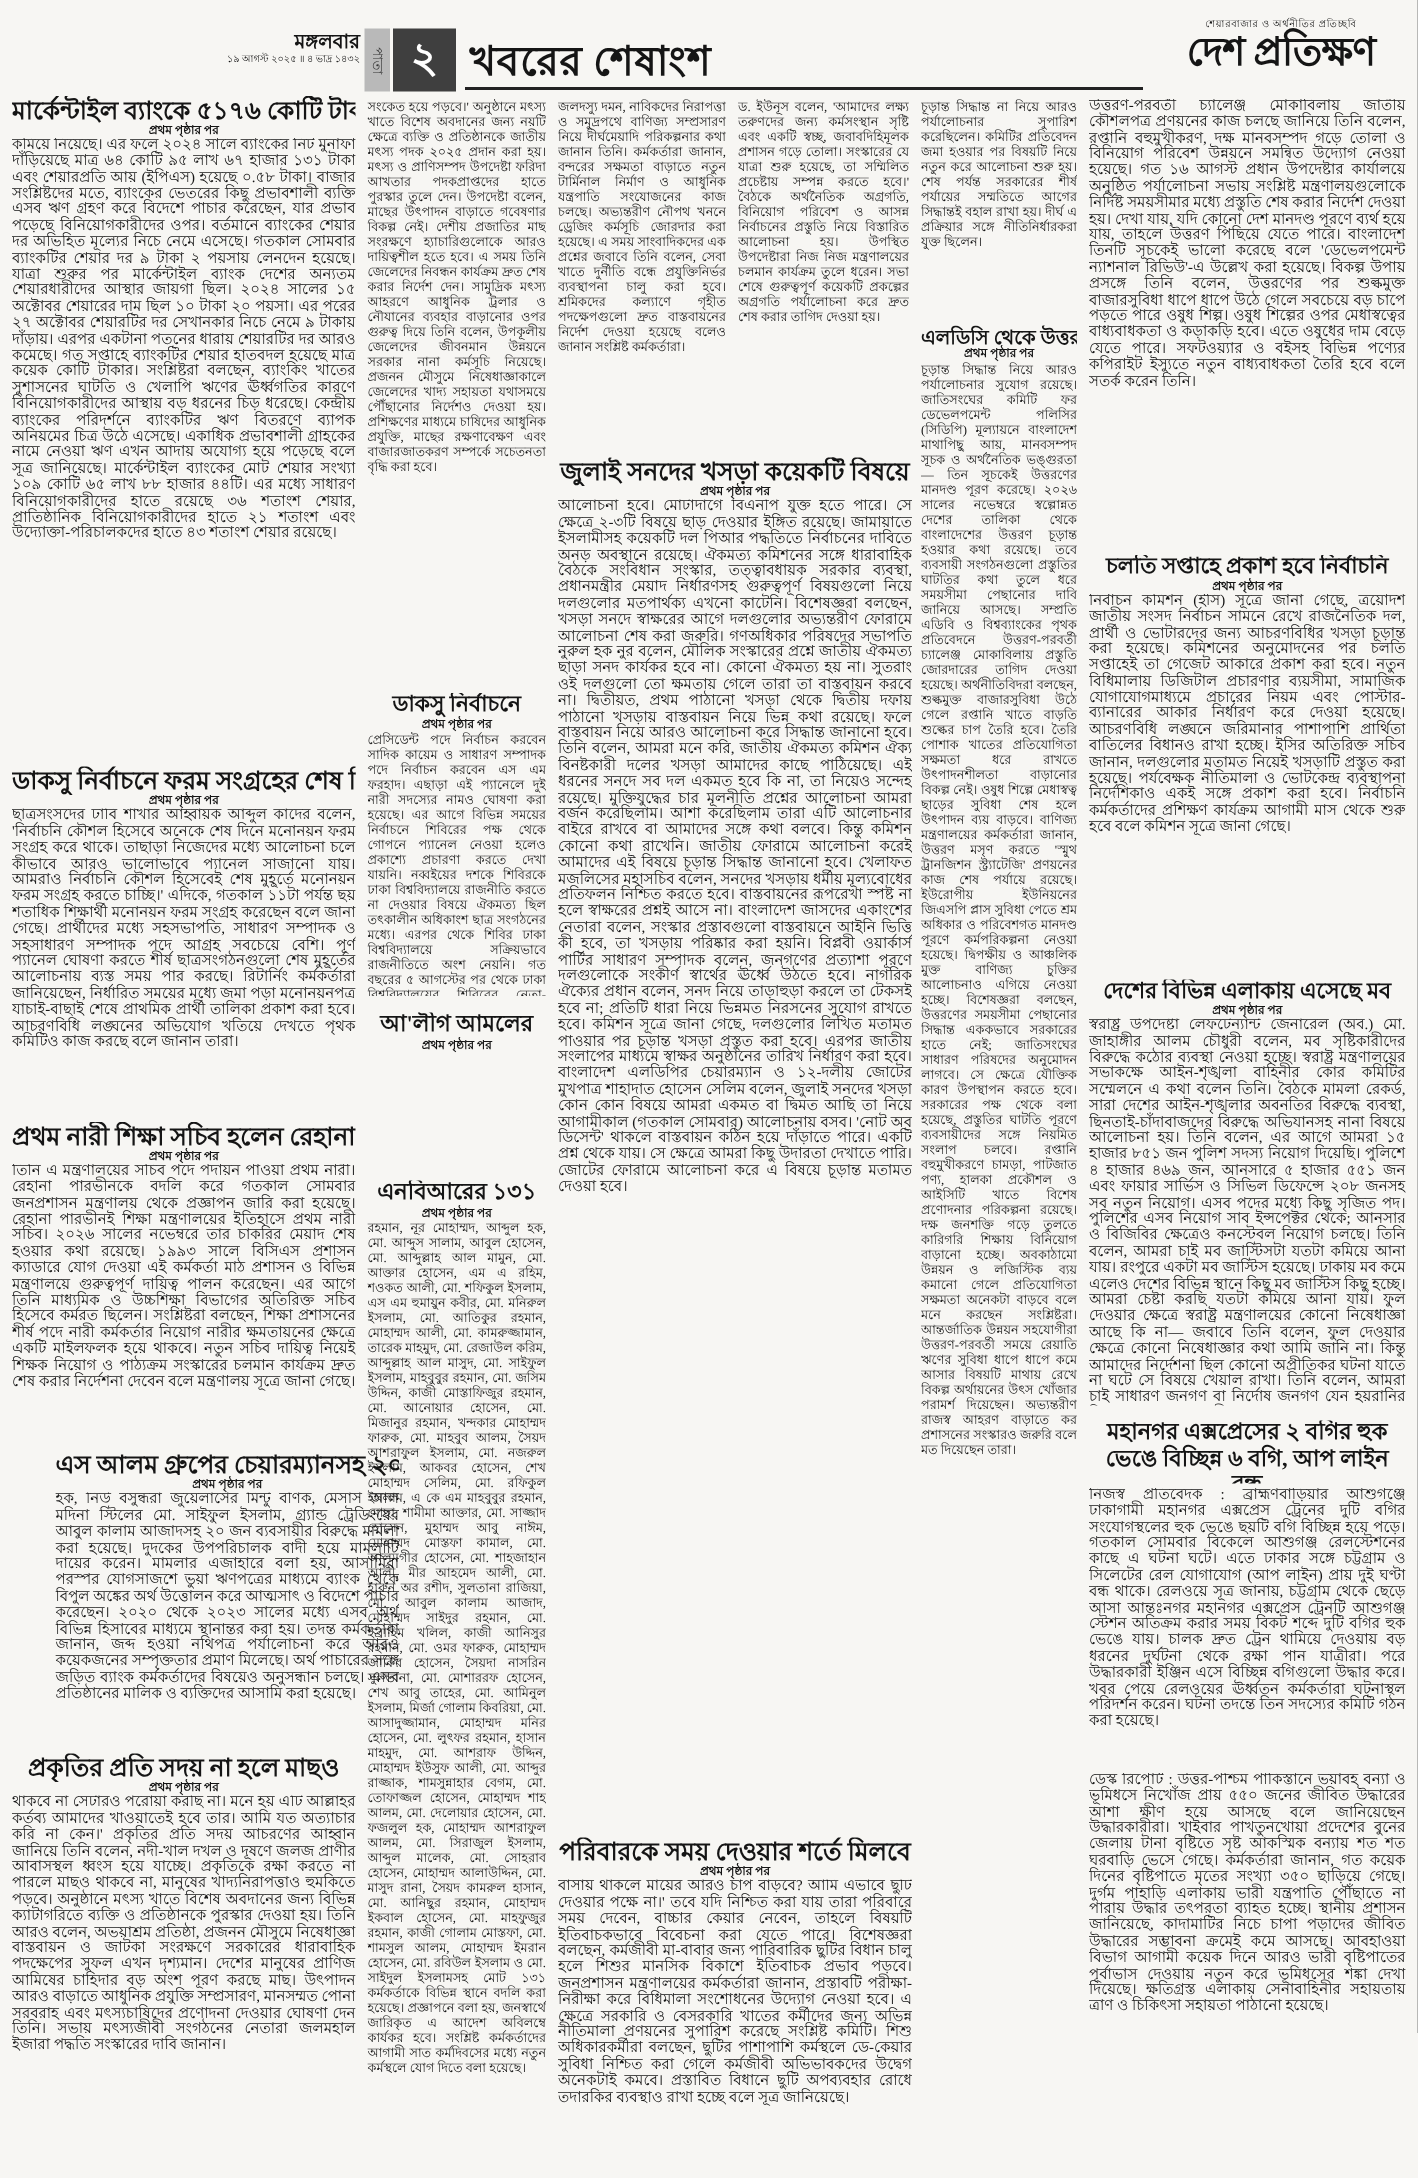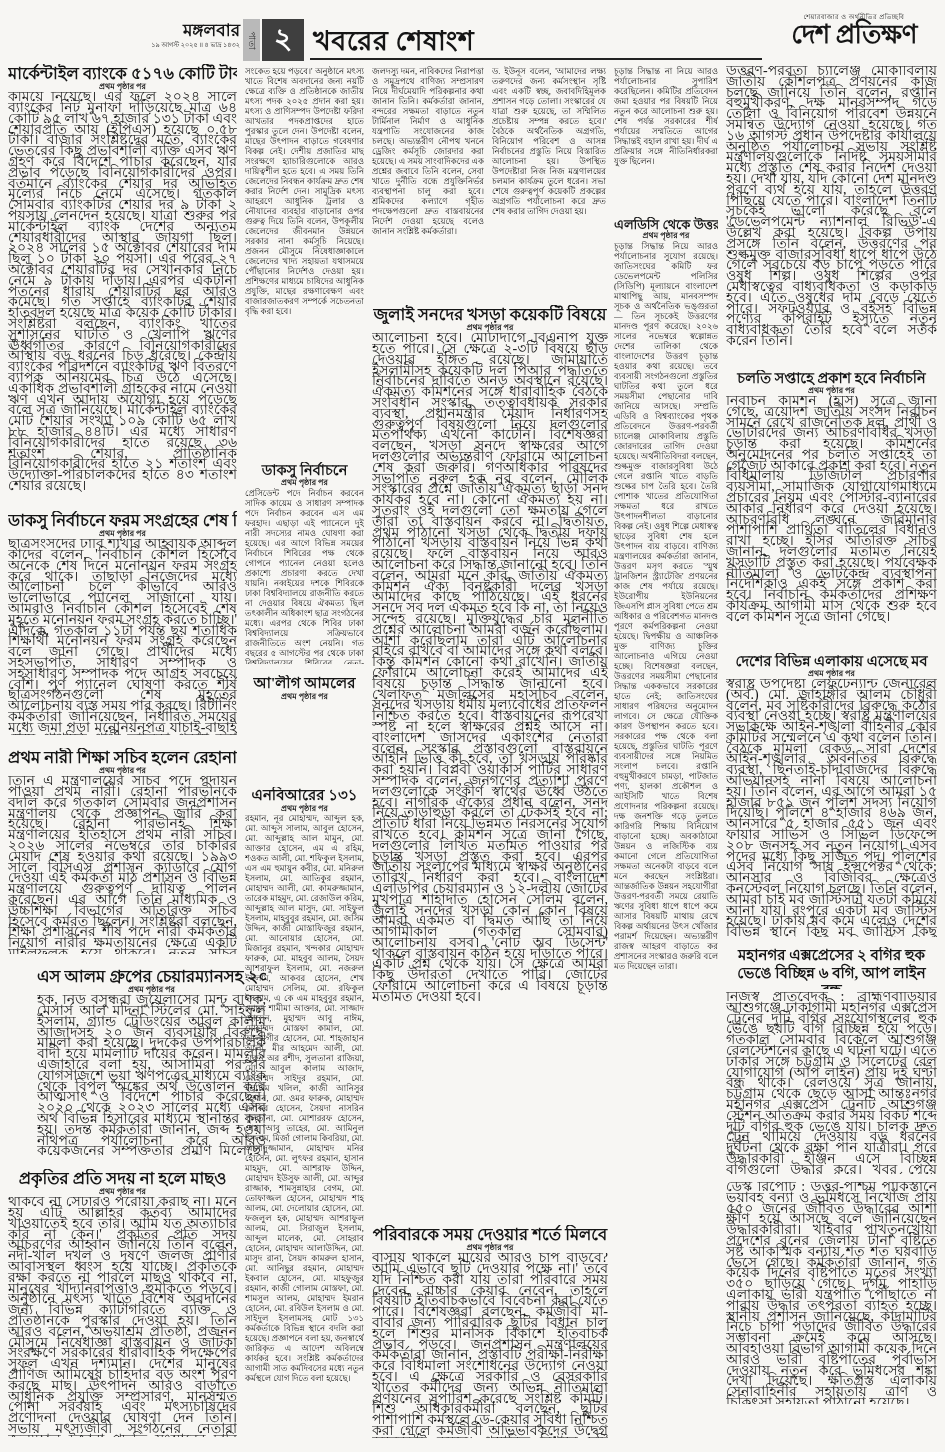--- a/index.html
+++ b/index.html
@@ -3,38 +3,38 @@
 <meta charset="utf-8">
 <style>
   html,body{margin:0;padding:0;background:#888;}
   #page{
     position:relative;width:945px;height:1452px;margin:0 auto;
     background:#f7f6f3;color:#151515;overflow:hidden;
     font-family:"Liberation Serif","DejaVu Serif",serif;
   }
   
   .h-date{position:absolute;left:140px;top:21px;width:100px;text-align:right;line-height:1.15;}
-  .h-day{font-weight:bold;font-size:17px;}
+  .h-day{font-weight:bold;font-size:13px;}
   .h-dline{font-size:6.5px;white-space:nowrap;}
   .h-orn{position:absolute;left:243px;top:19px;width:17px;height:42px;background:#b9b9b9;
          display:flex;align-items:center;justify-content:center;color:#333;font-size:9px;overflow:hidden;}
   .h-orn span{transform:rotate(90deg);white-space:nowrap;}
   .h-num{position:absolute;left:262px;top:19px;width:42px;height:42px;background:#3f3f3f;
          color:#fff;font-size:28px;font-weight:bold;display:flex;align-items:center;justify-content:center;}
   .h-sec{position:absolute;left:313px;top:20px;font-size:27px;font-weight:bold;letter-spacing:.5px;}
   .h-rule{position:absolute;left:310px;top:58px;width:452px;height:2px;background:#222;}
   .h-mast{position:absolute;left:768px;top:14px;width:172px;text-align:center;line-height:1.05;}
   .h-tag{font-size:6.5px;letter-spacing:.5px;}
   .h-name{font-size:26px;font-weight:bold;letter-spacing:-.5px;}
   
   .art{position:absolute;}
   .hd{font-weight:bold;text-align:center;margin:0;line-height:1.18;overflow:hidden;}
   .hd.one{white-space:nowrap;}
   .cont{font-size:8px;font-weight:bold;text-align:center;line-height:1.1;}
-  .bd{font-size:14px;line-height:10.8px;text-align:justify;overflow:hidden;margin:0;
+  .bd{font-size:10px;line-height:10.8px;text-align:justify;overflow:hidden;margin:0;
       word-break:break-word;}
   .bd.small{font-size:8.5px;line-height:10px;}
   .fs17{font-size:16.5px;} .fs16{font-size:15px;} .fs15{font-size:14.5px;} .fs13{font-size:13px;}
 </style>
 </head>
 <body>
 
 <div id="page">
 
   <div class="h-date">

